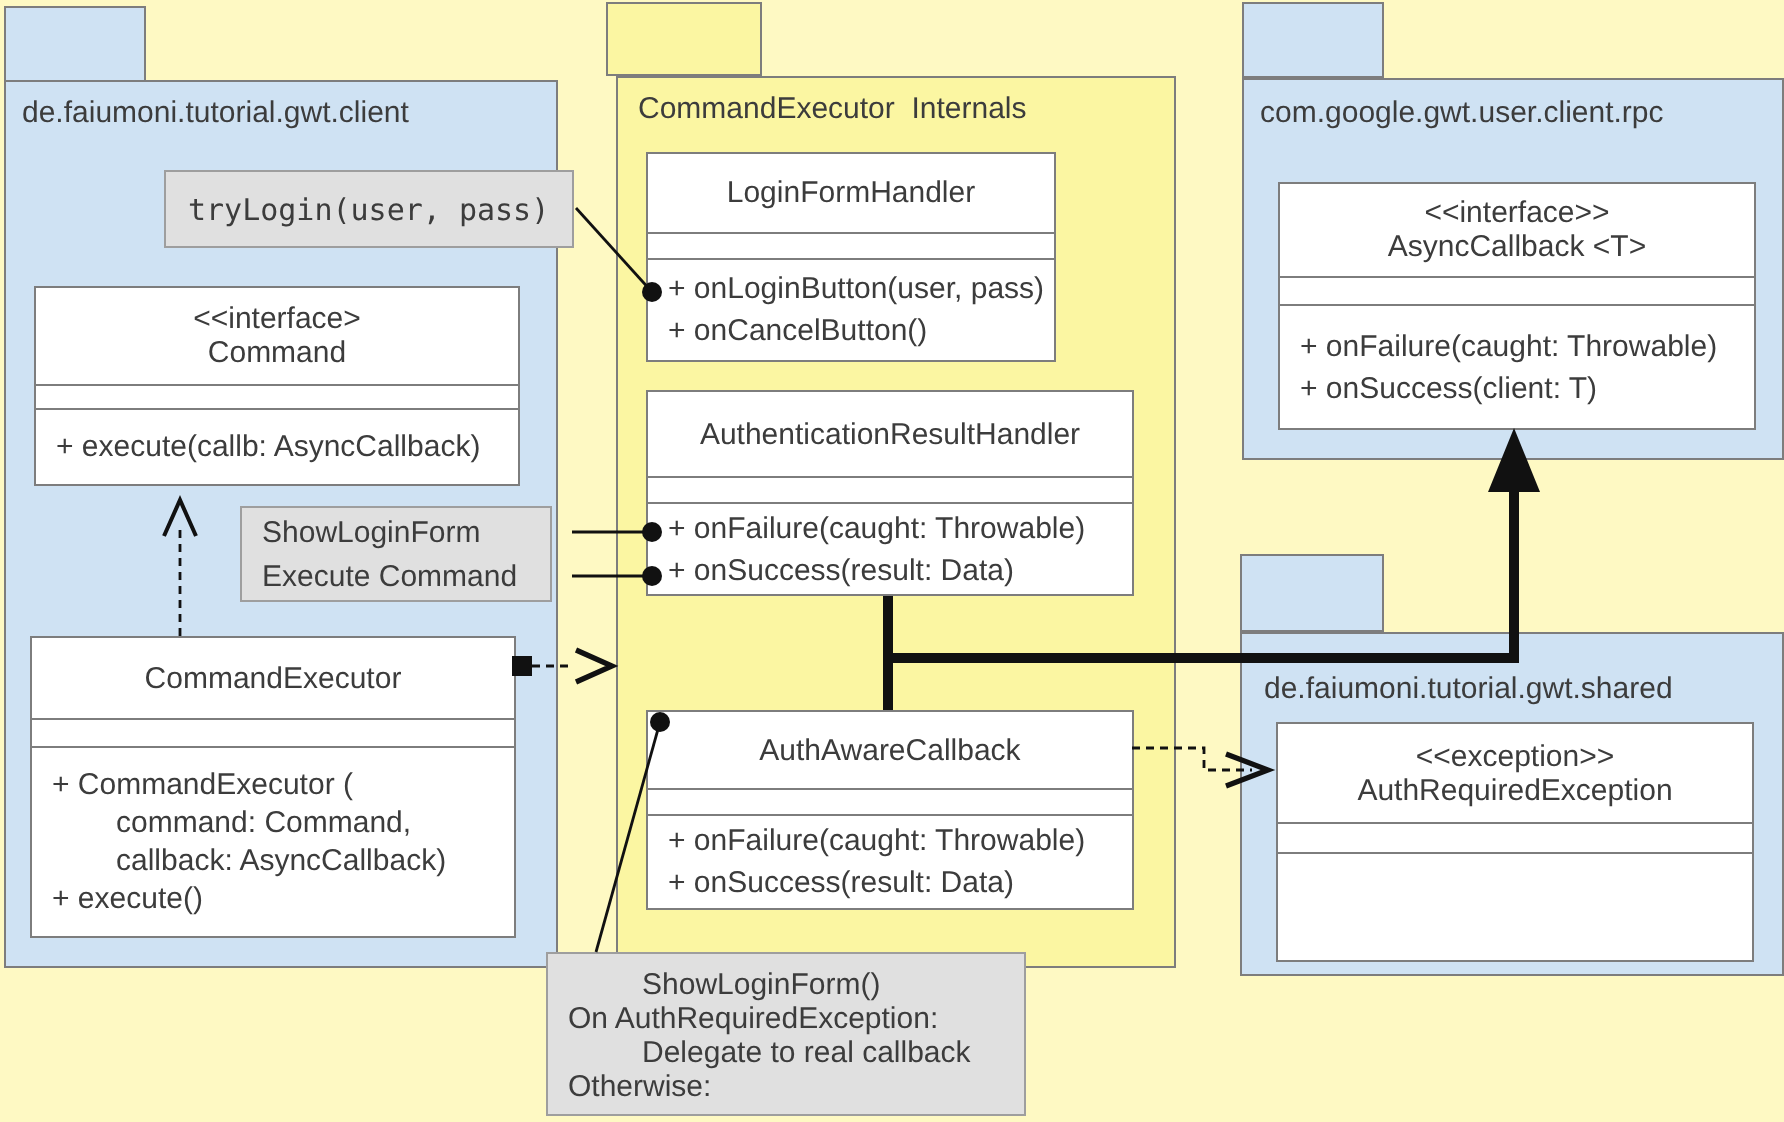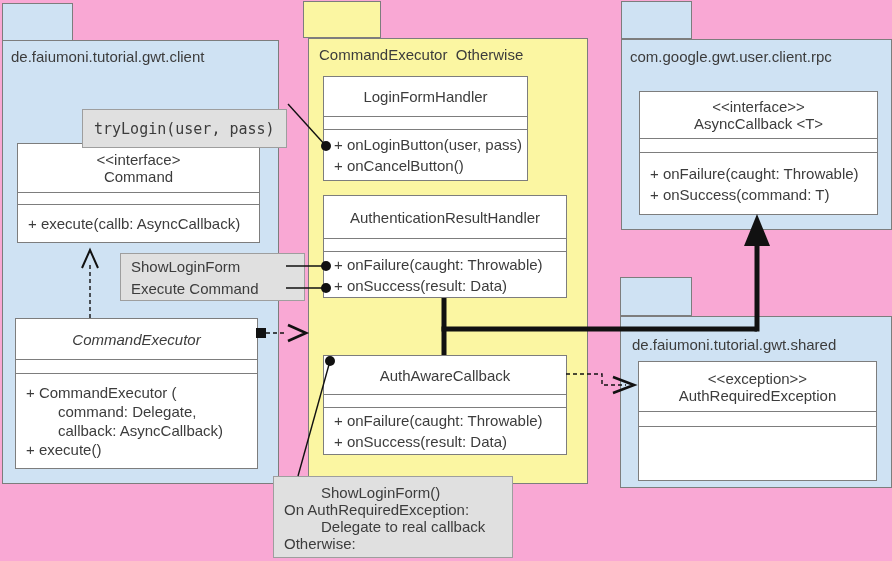--- a/index.html
+++ b/index.html
@@ -5,21 +5,21 @@
   :root{
     --package-blue:#cfe2f3;
     --package-yellow:#fbf6a2;
     --note-gray:#e0e0e0;
     --border-gray:#7d7d7d;
     --line-black:#111111;
     --text-color:#3c3c3c;
   }
   html,body{margin:0;padding:0;background:#ffffff;}
   #canvas{
-    position:relative;width:892px;height:561px;background:#f9a8d4;overflow:hidden;
+    position:relative;width:892px;height:561px;background:#fef9c3;overflow:hidden;
     font-family:"Liberation Sans",sans-serif;font-size:15px;color:var(--text-color);
   }
   
   .pkg-tab{position:absolute;box-sizing:border-box;border:1px solid var(--border-gray);z-index:1;}
   .pkg-body{position:absolute;box-sizing:border-box;border:1px solid var(--border-gray);z-index:1;}
   .blue{background:var(--package-blue);}
   .yellow{background:var(--package-yellow);}
   .pkg-label{white-space:pre;}
   
   .uml-class{position:absolute;box-sizing:border-box;background:#ffffff;border:1px solid var(--border-gray);
@@ -54,21 +54,21 @@
 
 <div id="canvas">
 
   <div class="pkg-tab blue" style="left:2px;top:3px;width:71px;height:38px;"></div>
   <div class="pkg-body blue" style="left:2px;top:40px;width:277px;height:444px;padding:7px 0 0 8px;">
     <div class="pkg-label">de.faiumoni.tutorial.gwt.client</div>
   </div>
 
   <div class="pkg-tab yellow" style="left:303px;top:1px;width:78px;height:37px;"></div>
   <div class="pkg-body yellow" style="left:308px;top:38px;width:280px;height:446px;padding:7px 0 0 10px;">
-    <div class="pkg-label">CommandExecutor  Otherwise</div>
+    <div class="pkg-label">CommandExecutor  Internals</div>
   </div>
 
   <div class="pkg-tab blue" style="left:621px;top:1px;width:71px;height:38px;"></div>
   <div class="pkg-body blue" style="left:621px;top:39px;width:271px;height:191px;padding:8px 0 0 8px;">
     <div class="pkg-label">com.google.gwt.user.client.rpc</div>
   </div>
 
   <div class="pkg-tab blue" style="left:620px;top:277px;width:72px;height:39px;"></div>
   <div class="pkg-body blue" style="left:620px;top:316px;width:272px;height:172px;padding:19px 0 0 11px;">
     <div class="pkg-label">de.faiumoni.tutorial.gwt.shared</div>
@@ -79,27 +79,27 @@
       <div>&lt;&lt;interface&gt;</div>
       <div>Command</div>
     </div>
     <div class="sec attrs" style="height:12px;"></div>
     <div class="sec ops">
       <div class="op">+ execute(callb: AsyncCallback)</div>
     </div>
   </div>
 
   <div class="uml-class" style="left:15px;top:318px;width:243px;height:151px;">
-    <div class="sec title" style="height:40px;font-style:italic;">
+    <div class="sec title" style="height:40px;">
       <div>CommandExecutor</div>
     </div>
     <div class="sec attrs" style="height:14px;"></div>
     <div class="sec ops ops-tight">
       <div class="op">+ CommandExecutor (</div>
-      <div class="op indent">command: Delegate,</div>
+      <div class="op indent">command: Command,</div>
       <div class="op indent">callback: AsyncCallback)</div>
       <div class="op">+ execute()</div>
     </div>
   </div>
 
   <div class="uml-class" style="left:323px;top:76px;width:205px;height:105px;">
     <div class="sec title" style="height:39px;">
       <div>LoginFormHandler</div>
     </div>
     <div class="sec attrs" style="height:13px;"></div>
@@ -132,38 +132,38 @@
   </div>
 
   <div class="uml-class" style="left:639px;top:91px;width:239px;height:124px;">
     <div class="sec title" style="height:46px;">
       <div>&lt;&lt;interface&gt;&gt;</div>
       <div>AsyncCallback &lt;T&gt;</div>
     </div>
     <div class="sec attrs" style="height:14px;"></div>
     <div class="sec ops">
       <div class="op">+ onFailure(caught: Throwable)</div>
-      <div class="op">+ onSuccess(command: T)</div>
+      <div class="op">+ onSuccess(client: T)</div>
     </div>
   </div>
 
   <div class="uml-class" style="left:638px;top:361px;width:239px;height:120px;">
     <div class="sec title" style="height:49px;">
       <div>&lt;&lt;exception&gt;&gt;</div>
       <div>AuthRequiredException</div>
     </div>
     <div class="sec attrs" style="height:15px;"></div>
     <div class="sec ops"></div>
   </div>
 
-  <div class="note note-mono" style="left:82px;top:85px;width:205px;height:39px;margin-top:24px;">
+  <div class="note note-mono" style="left:82px;top:85px;width:205px;height:39px;">
     <div>tryLogin(user, pass)</div>
   </div>
 
-  <div class="note note-2line" style="left:120px;top:253px;width:185px;height:48px;">
+  <div class="note note-2line" style="left:120px;top:253px;width:156px;height:48px;">
     <div class="line">ShowLoginForm</div>
     <div class="line">Execute Command</div>
   </div>
 
   <div class="note note-4line" style="left:273px;top:476px;width:240px;height:82px;">
     <div class="line indent2">ShowLoginForm()</div>
     <div class="line">On AuthRequiredException:</div>
     <div class="line indent2">Delegate to real callback</div>
     <div class="line">Otherwise:</div>
   </div>

